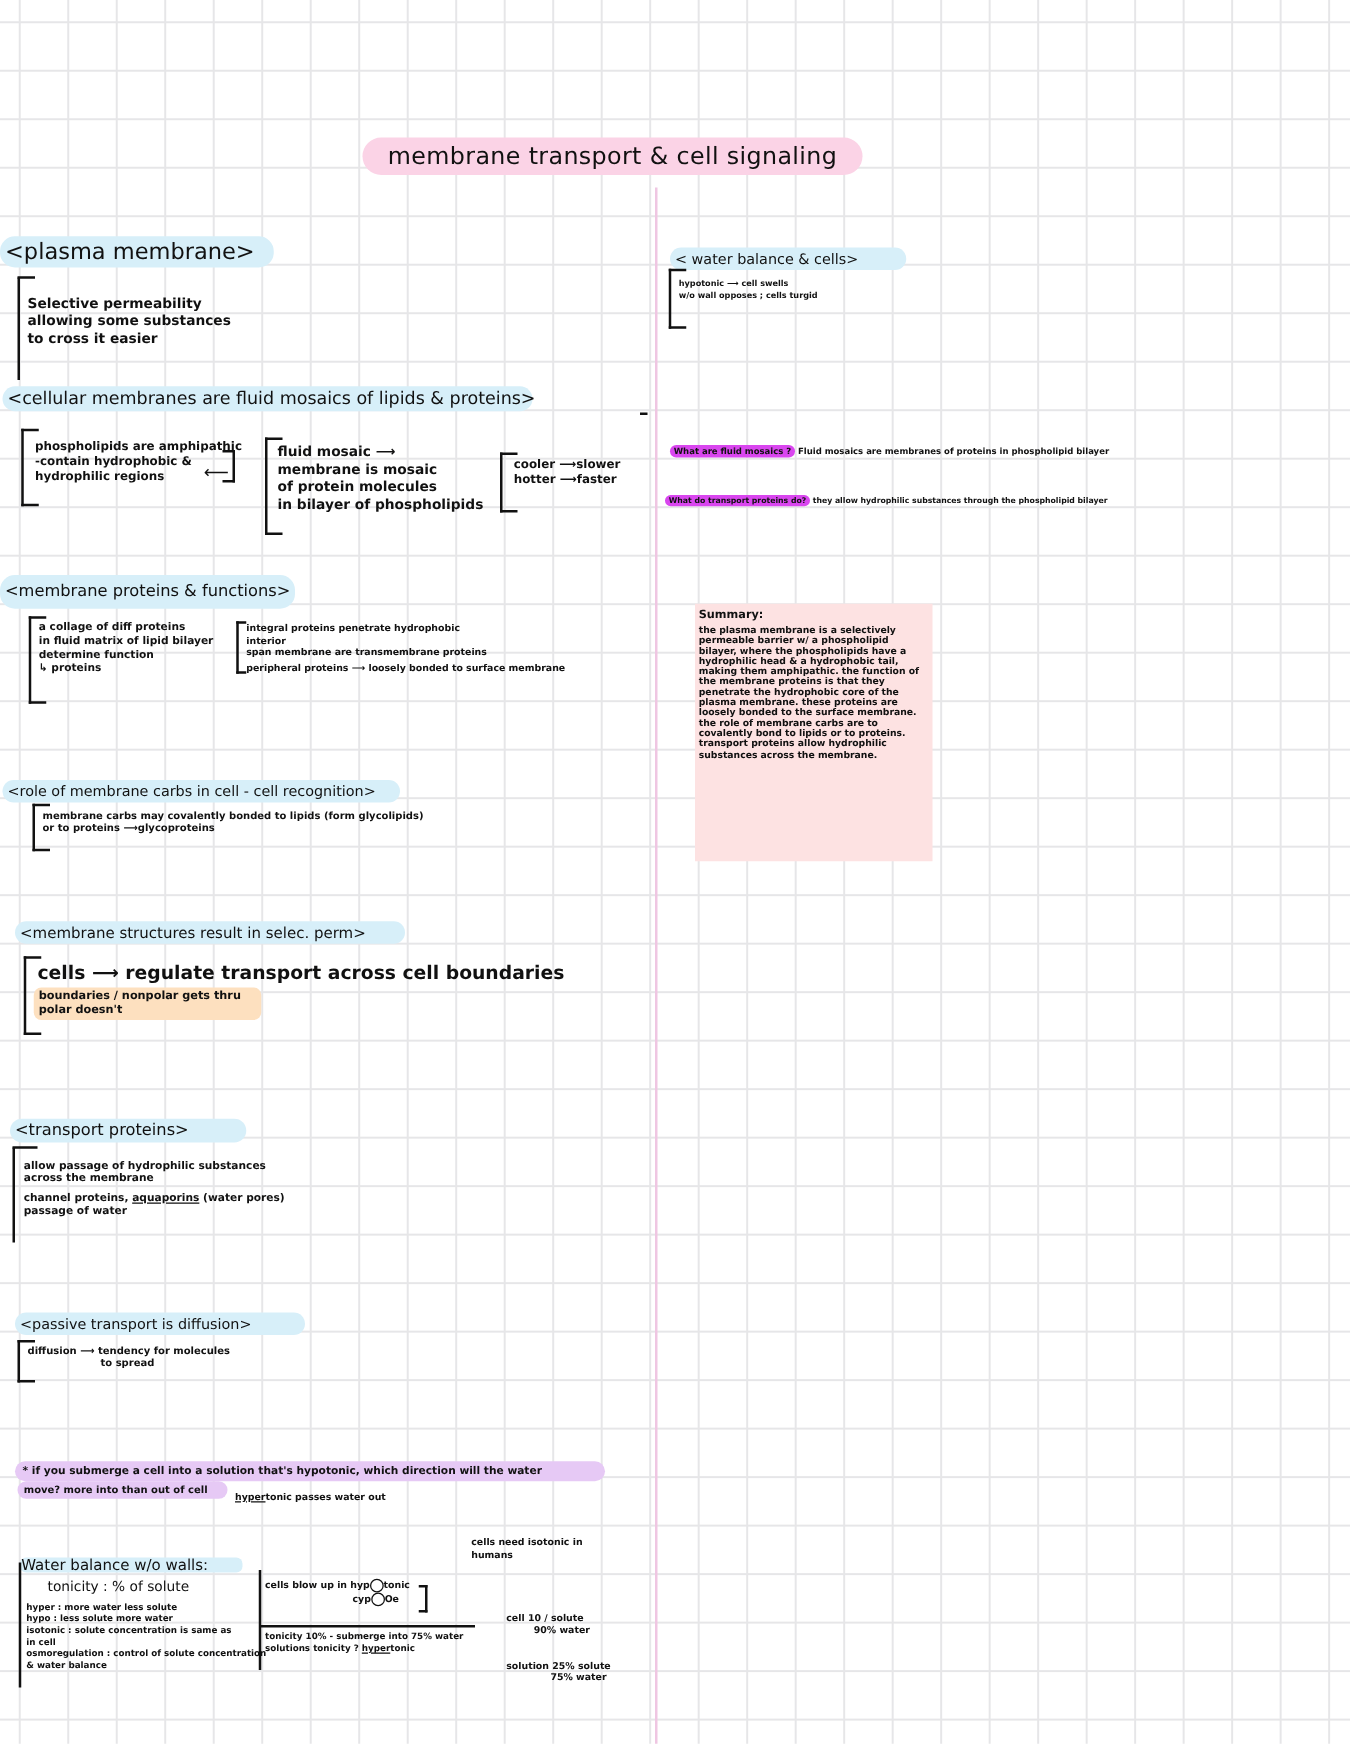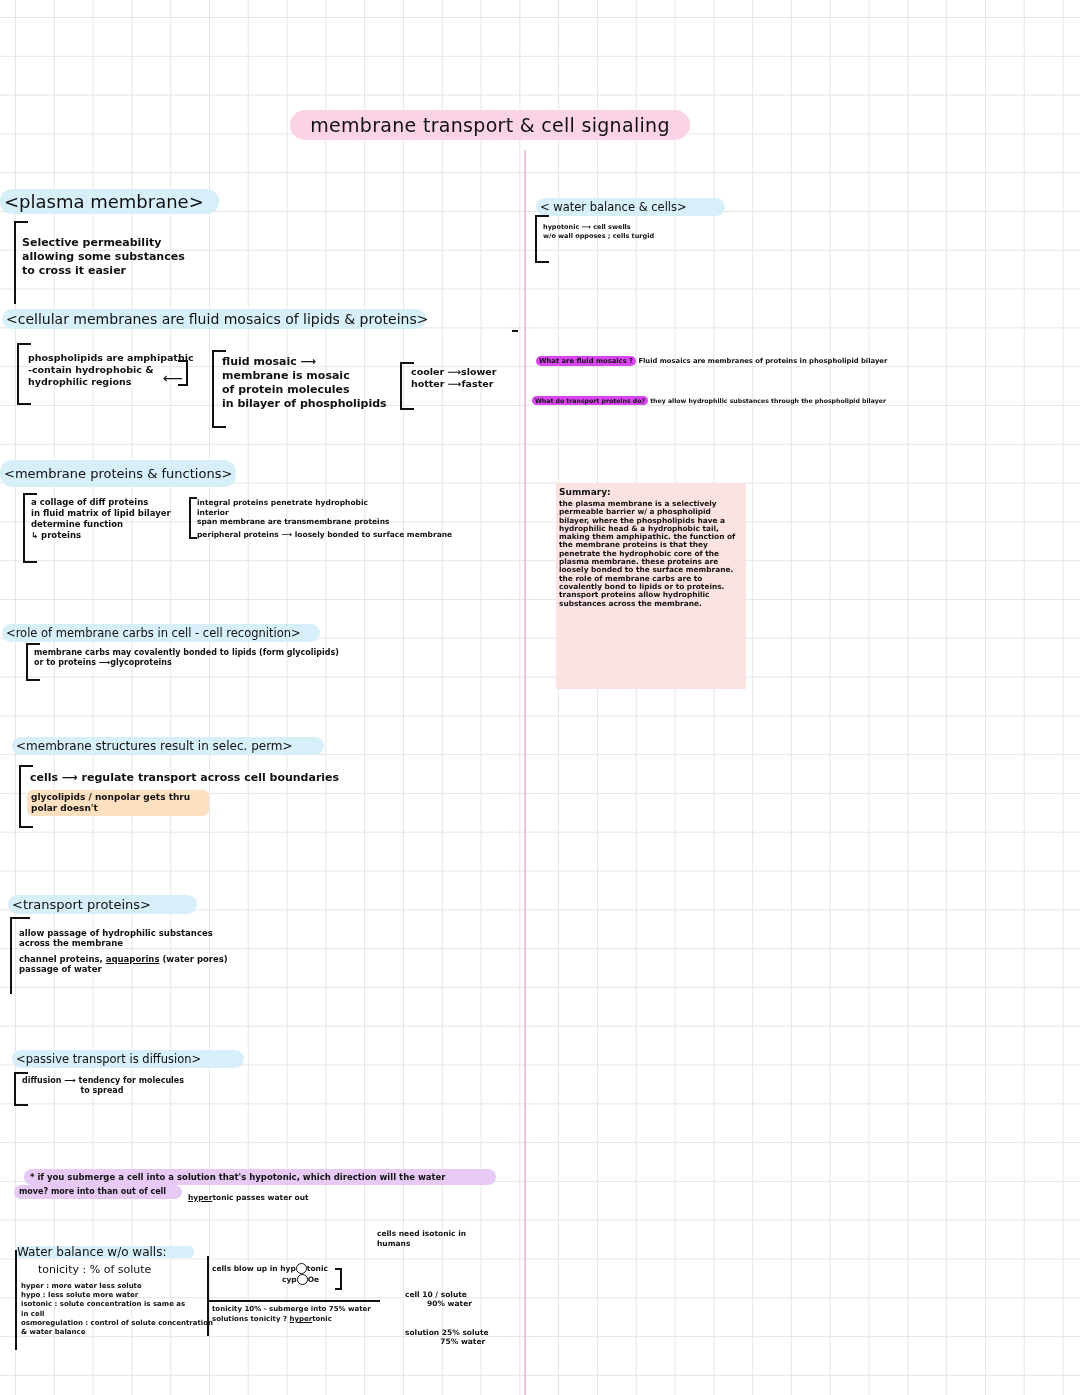--- a/index.html
+++ b/index.html
@@ -102,25 +102,25 @@
 
 <div class="abs heading hl-blue" style="left:2px;top:624px;width:304px;font-size:11.5px;">&lt;role of membrane carbs in cell - cell recognition&gt;</div>
 <div class="abs bracket" style="left:26px;top:643px;height:34px;"></div>
 <div class="abs note" style="left:34px;top:648px;font-size:8px;line-height:10px;">
   <div>membrane carbs may covalently bonded to lipids (form glycolipids)</div>
   <div><span>or to proteins</span> <span>⟶</span><span>glycoproteins</span></div>
 </div>
 
 <div class="abs heading hl-blue" style="left:12px;top:737px;width:298px;font-size:12px;">&lt;membrane structures result in selec. perm&gt;</div>
 <div class="abs bracket" style="left:19px;top:765px;height:59px;"></div>
-<div class="abs note" style="left:30px;top:772px;font-size:11px;">
+<div class="abs note" style="left:30px;top:772px;font-size:15px;">
   <span>cells</span> <span>⟶</span> <span>regulate transport across cell boundaries</span>
 </div>
 <div class="abs hl-orange note" style="left:27px;top:790px;width:182px;height:26px;font-size:9px;line-height:11px;padding:2px 0 0 4px;box-sizing:border-box;">
-  <div>glycolipids / nonpolar gets thru</div>
+  <div>boundaries / nonpolar gets thru</div>
   <div>polar doesn't</div>
 </div>
 
 <div class="abs heading hl-blue" style="left:8px;top:895px;width:175px;font-size:13px;">&lt;transport proteins&gt;</div>
 <div class="abs" style="left:10px;top:918px;width:2px;height:76px;background:#111;"></div>
 <div class="abs" style="left:10px;top:917px;width:20px;height:2px;background:#111;"></div>
 <div class="abs note" style="left:19px;top:928px;font-size:8.5px;line-height:10px;">
   <div>allow passage of hydrophilic substances</div>
   <div>across the membrane</div>
   <div style="margin-top:6px;"><span>channel proteins,</span> <span class="underline">aquaporins</span> <span>(water pores)</span></div>
@@ -130,21 +130,21 @@
 <div class="abs heading hl-blue" style="left:12px;top:1050px;width:218px;font-size:11.5px;">&lt;passive transport is diffusion&gt;</div>
 <div class="abs bracket" style="left:14px;top:1072px;height:30px;"></div>
 <div class="abs note" style="left:22px;top:1076px;font-size:8px;line-height:10px;">
   <span>diffusion</span> <span>⟶</span>
   <span style="display:inline-block;vertical-align:top;">
     <span style="display:block;">tendency for molecules</span>
     <span style="display:block;padding-left:2px;">to spread</span>
   </span>
 </div>
 
-<div class="abs hl-purple qa" style="left:24px;top:1169px;width:472px;height:16px;line-height:16px;font-size:8.5px;padding-left:6px;box-sizing:border-box;">* if you submerge a cell into a solution that's hypotonic, which direction will the water</div>
+<div class="abs hl-purple qa" style="left:12px;top:1169px;width:472px;height:16px;line-height:16px;font-size:8.5px;padding-left:6px;box-sizing:border-box;">* if you submerge a cell into a solution that's hypotonic, which direction will the water</div>
 <div class="abs hl-purple qa" style="left:14px;top:1185px;width:168px;height:14px;line-height:14px;font-size:8px;padding-left:5px;box-sizing:border-box;">move? more into than out of cell</div>
 <div class="abs qa" style="left:188px;top:1193px;font-size:7.5px;">
   <span class="underline">hyper</span><span>tonic passes water out</span>
 </div>
 
 <div class="abs note" style="left:377px;top:1229px;font-size:7.5px;line-height:10px;">
   <div>cells need isotonic in</div>
   <div>humans</div>
 </div>
 <div class="abs hl-blue" style="left:16px;top:1246px;width:178px;height:12px;border-radius:5px;"></div>

